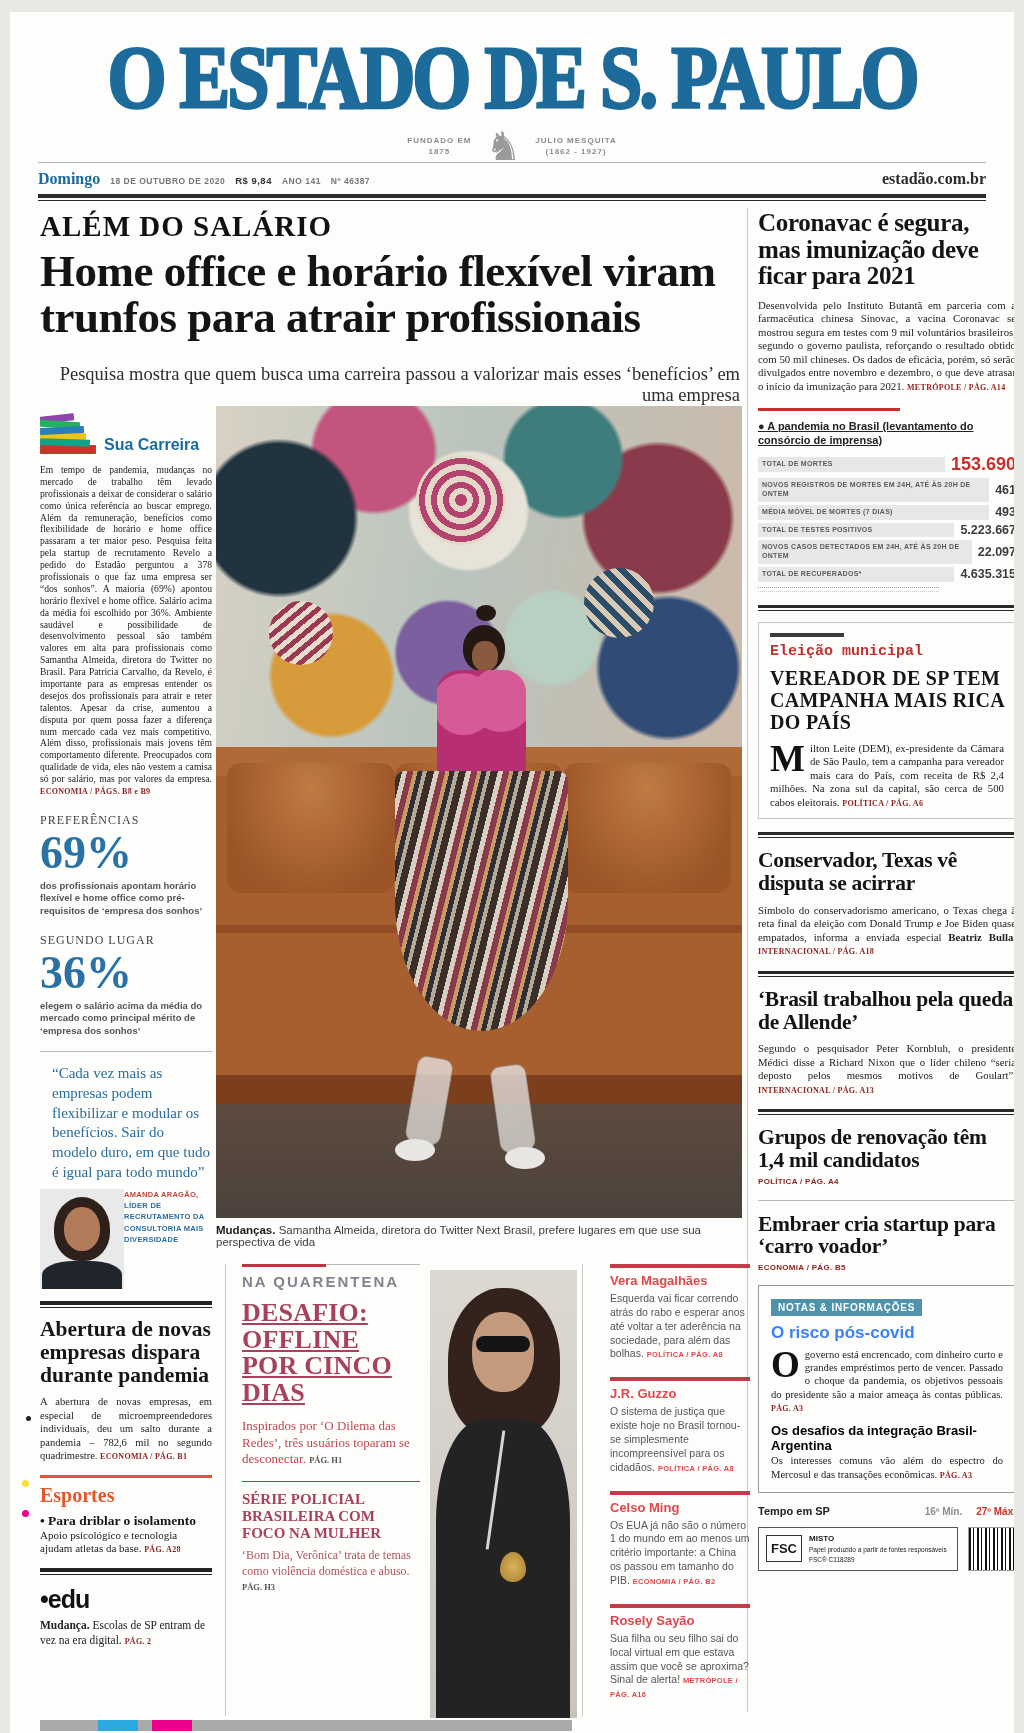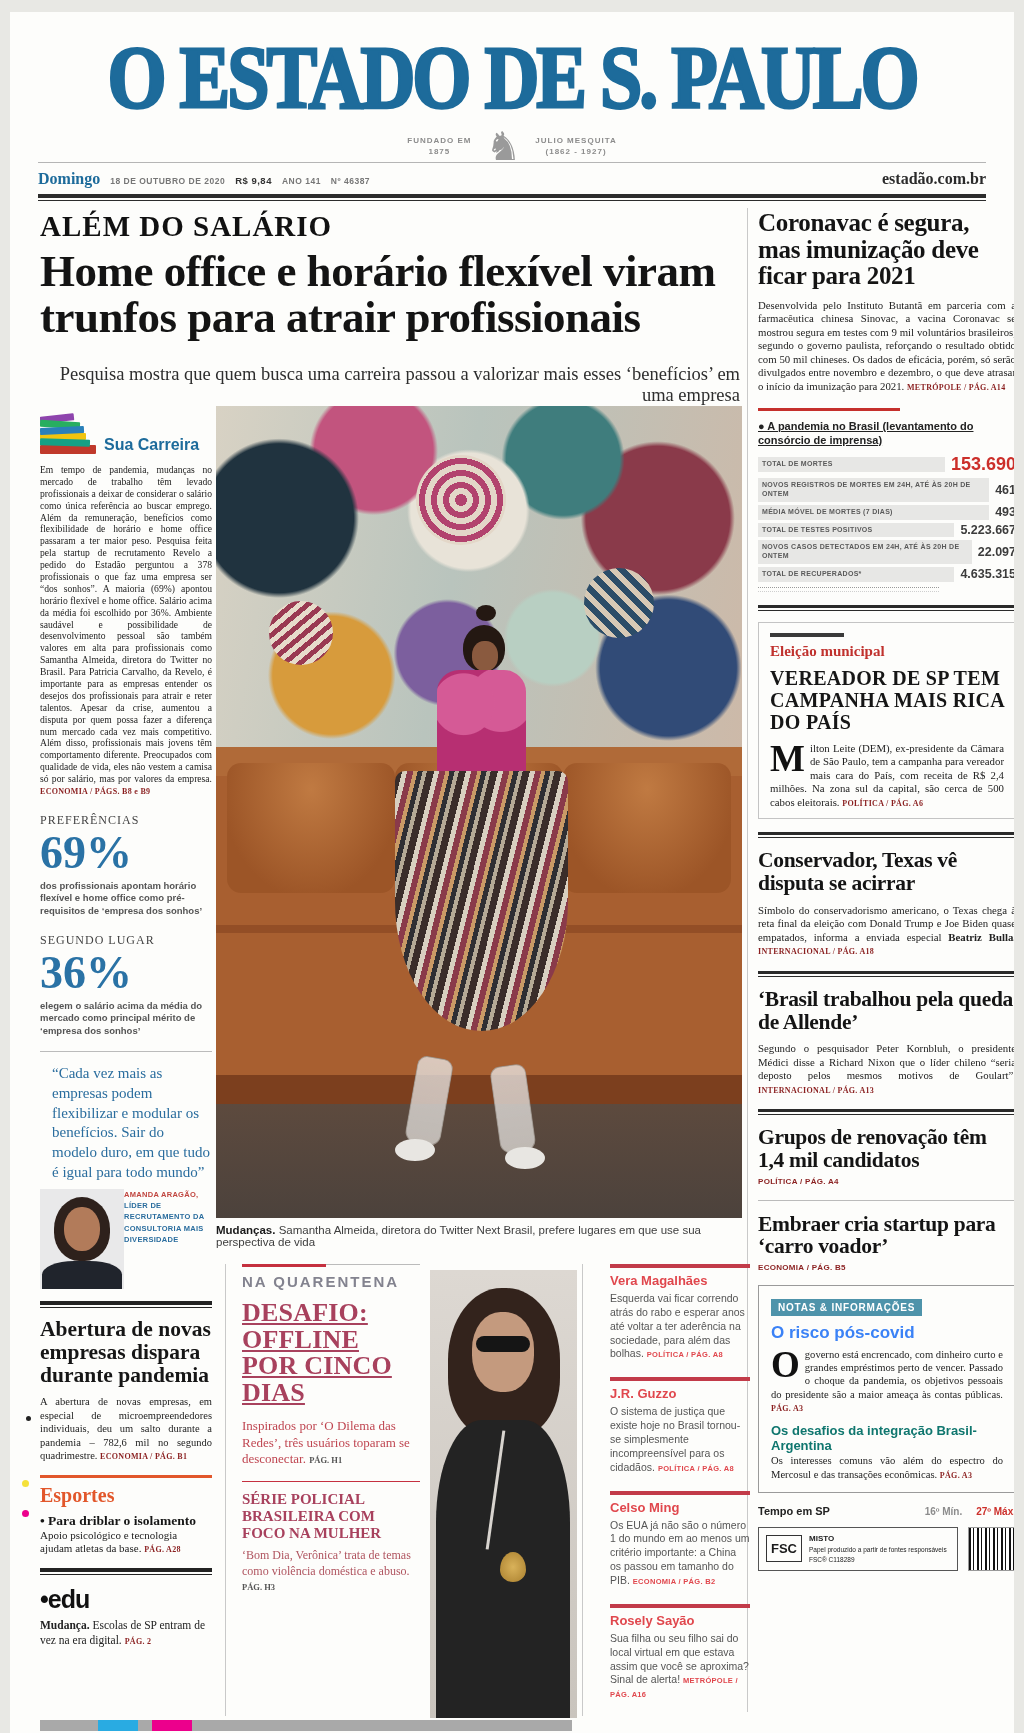--- a/index.html
+++ b/index.html
@@ -107,31 +107,31 @@
   .pan-title{font-size:11px;font-weight:bold;color:#222;line-height:1.3;margin-bottom:7px;text-decoration:underline;}
   .pan-row{display:flex;align-items:center;margin-bottom:3px;}
   .pan-label{background:#e7e7e5;color:#5a5a5a;font-size:7px;font-weight:bold;letter-spacing:.3px;
      padding:3px 4px;flex:1;line-height:1.25;text-transform:uppercase;}
   .pan-value{font-weight:bold;font-size:12.5px;color:#3c3c3c;padding-left:6px;white-space:nowrap;}
   .pan-value.big{font-size:18px;color:#cc2f2a;}
   .pan-footline{border-top:1px dotted #9a9a9a;margin-top:5px;height:3px;border-bottom:1px dotted #cfcfcf;width:70%;}
   .dbl-rule{border-top:3px solid #2a2a2a;border-bottom:1px solid #2a2a2a;height:2px;margin:13px 0 11px;}
   .card{border:1px solid #c4c4c4;padding:10px 11px 9px;}
   .card-bar{width:74px;border-top:4px solid #3a3a3a;margin-bottom:6px;}
-  .card-tag{font-family:Liberation Serif, serif;font-weight:bold;font-size:15px;color:#c0322e;margin-bottom:7px;}
+  .card-tag{font-family:Liberation Mono, monospace;font-weight:bold;font-size:15px;color:#c0322e;margin-bottom:7px;}
   .card-hl{font-family:"Liberation Serif",serif;font-weight:bold;font-size:20px;line-height:1.1;color:#161616;letter-spacing:.3px;}
   .dropcap{float:left;font-family:"Liberation Serif",serif;font-weight:bold;font-size:37px;line-height:.78;padding:3px 5px 0 0;color:#111;}
   .rail-hl2{font-family:"Liberation Serif",serif;font-weight:bold;font-size:21.5px;line-height:1.05;color:#141414;letter-spacing:-.3px;}
   .mini-cta{font-weight:bold;font-size:8px;color:#8a1f1f;letter-spacing:.3px;}
   .notas{border:1px solid #9a9a9a;padding:11px 12px;margin-top:13px;}
   .notas-badge{display:inline-block;background:#4e93aa;color:#fff;font-weight:bold;font-size:10px;
      letter-spacing:.8px;padding:3px 7px;}
   .notas-hl{font-weight:bold;font-size:17px;color:#3b82f6;margin:7px 0 5px;}
   .notas-body{font-family:"Liberation Serif",serif;font-size:10.6px;line-height:1.26;text-align:justify;color:#222;}
-  .notas-hl2{font-weight:bold;font-size:13px;line-height:1.15;color:#0f766e;margin-top:10px;}
+  .notas-hl2{font-weight:bold;font-size:13px;line-height:1.15;color:#000000;margin-top:10px;}
   .weather{display:flex;align-items:baseline;gap:14px;margin-top:12px;}
   .weather-label{font-weight:bold;font-size:11px;color:#222;flex:1;}
   .weather-min{font-weight:bold;font-size:10px;color:#8c8c8c;}
   .weather-max{font-weight:bold;font-size:10px;color:#cc2f2a;}
   .fsc-row{display:flex;gap:10px;align-items:stretch;margin-top:10px;}
   .fsc-box{border:1px solid #555;padding:5px 7px;display:flex;gap:7px;align-items:center;flex:1;}
   .fsc-logo{font-weight:bold;font-size:13px;border:1px solid #333;padding:6px 4px;line-height:1;}
   .fsc-text{font-size:6.5px;line-height:1.5;color:#222;}
   .fsc-text b{font-size:8px;}
   .barcode{width:46px;background:repeating-linear-gradient(90deg,#111 0 2px,#fff 2px 4px,#111 4px 5px,#fff 5px 8px);

